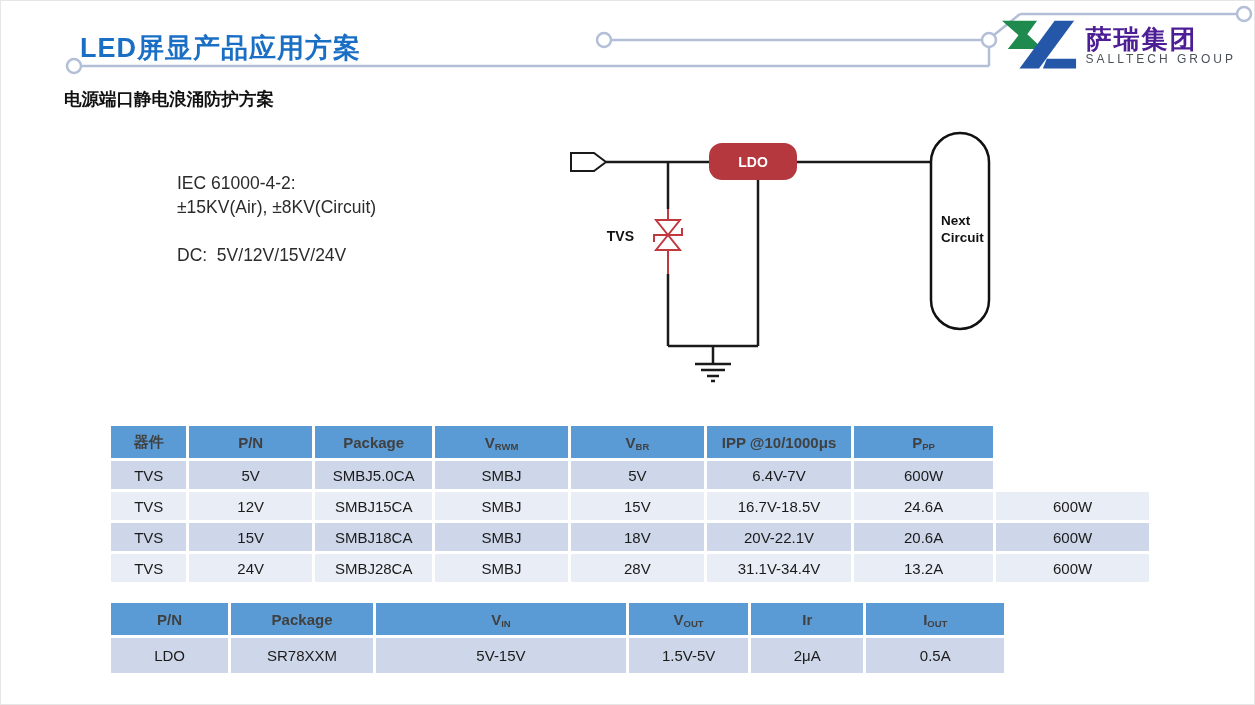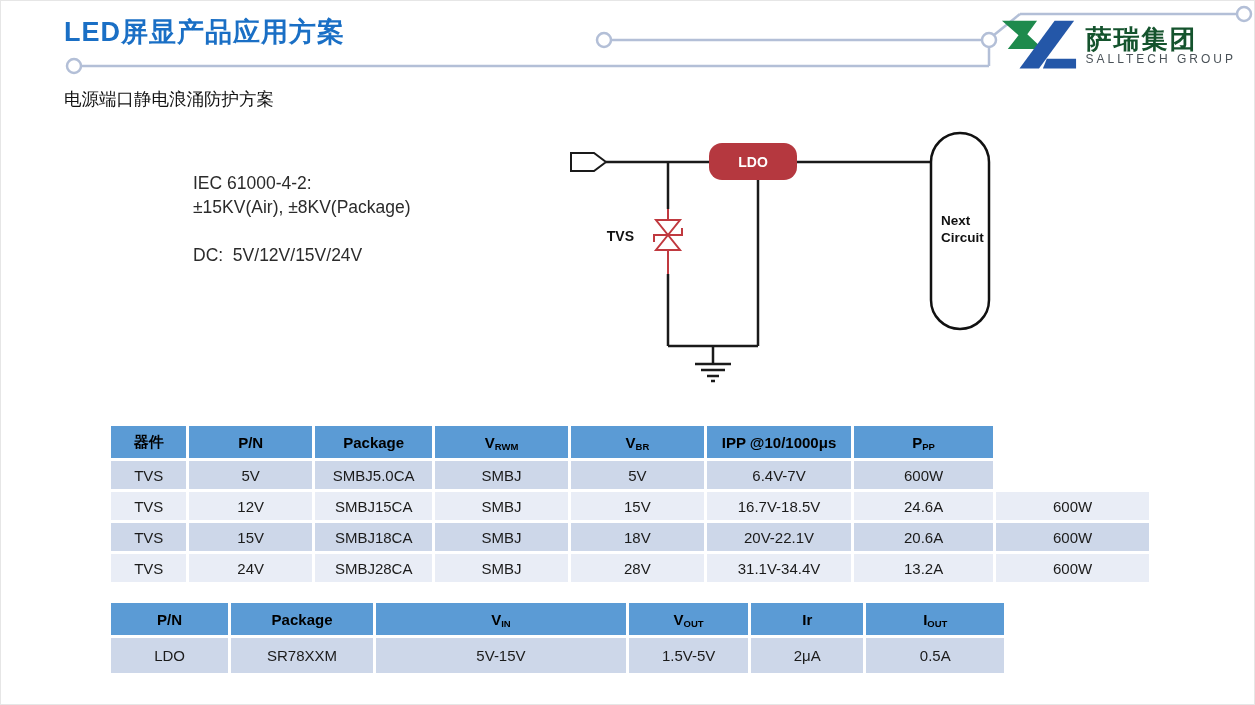--- a/index.html
+++ b/index.html
@@ -3,47 +3,47 @@
 <meta charset="utf-8">
 <style>
   html,body{margin:0;padding:0;}
   body{
     width:1255px;height:705px;position:relative;overflow:hidden;
     background:#ffffff;font-family:"Liberation Sans",sans-serif;
     border:1px solid #e6e6e6;box-sizing:border-box;
   }
   
   .page-title{
-    position:absolute;left:63px;top:13px;margin:0;
+    position:absolute;left:63px;top:13px;margin:16px;
     font-size:27px;font-weight:bold;color:#1a6fc5;letter-spacing:1px;
   }
   .deco-svg{position:absolute;left:0;top:0;}
   .logo{position:absolute;right:18px;top:16px;display:flex;align-items:center;gap:8px;}
-  .logo-cn{font-size:26px;font-weight:bold;color:#14532d;letter-spacing:2px;line-height:28px;}
+  .logo-cn{font-size:26px;font-weight:bold;color:#4c1d95;letter-spacing:2px;line-height:28px;}
   .logo-en{font-size:12px;color:#4a5258;letter-spacing:3px;line-height:13px;}
   .section-title{
     position:absolute;left:63px;top:86px;margin:0;
-    font-size:17.5px;font-weight:normal;color:#111111;
+    font-size:17.5px;font-weight:bold;color:#111111;
   }
   
   .specs{position:absolute;left:176px;top:170px;font-size:17.5px;color:#2b2b2b;}
-  .specs p{margin:0 0 24px 16px;line-height:24px;white-space:pre-wrap;}
+  .specs p{margin:0 0 24px 0;line-height:24px;white-space:pre-wrap;}
   .specs p:last-child{margin-bottom:0;}
   
   .circuit{position:absolute;left:555px;top:120px;}
   
   .tbl{position:absolute;left:110px;width:1038px;}
   .tbl-tvs{top:425px;}
   .tbl-ldo{top:602px;}
   .t-row{display:grid;column-gap:3px;}
   .t1{grid-template-columns:77fr 125fr 120fr 135fr 136fr 147fr 142fr 156fr;}
   .t2{grid-template-columns:119fr 144fr 254fr 121fr 114fr 140fr 144fr;}
   .t-row + .t-row{margin-top:3px;}
   .th{
-    background:#5b9bd5;color:#000000;font-weight:bold;font-size:15px;
+    background:#5b9bd5;color:#404040;font-weight:bold;font-size:15px;
     display:flex;align-items:center;justify-content:center;height:32px;
   }
   .td{
     color:#1b1b1b;font-size:15px;
     display:flex;align-items:center;justify-content:center;height:28px;
   }
   .tbl-ldo .td{height:35px;}
   .stripe-a .td{background:#cdd7e9;}
   .stripe-b .td{background:#e9edf6;}
   .sub{font-size:9.5px;font-weight:bold;align-self:flex-end;margin-bottom:6px;text-align:center;}
@@ -75,21 +75,21 @@
   </svg>
   <div>
     <div class="logo-cn">萨瑞集团</div>
     <div class="logo-en">SALLTECH GROUP</div>
   </div>
 </div>
 
 <h2 class="section-title">电源端口静电浪涌防护方案</h2>
 
 <div class="specs">
-  <p><span>IEC 61000-4-2:</span><br><span>±15KV(Air), ±8KV(Package)</span></p>
+  <p><span>IEC 61000-4-2:</span><br><span>±15KV(Air), ±8KV(Circuit)</span></p>
   <p><span>DC:  5V/12V/15V/24V</span></p>
 </div>
 
 <div class="circuit">
   <svg width="445" height="275" viewBox="0 0 445 275">
 
     <polygon points="15,32 38,32 50,41 38,50 15,50" fill="#ffffff" stroke="#1a1a1a" stroke-width="2"></polygon>
 
     <g stroke="#1a1a1a" stroke-width="2.5" fill="none">
       <line x1="50" y1="41" x2="153" y2="41"></line>

